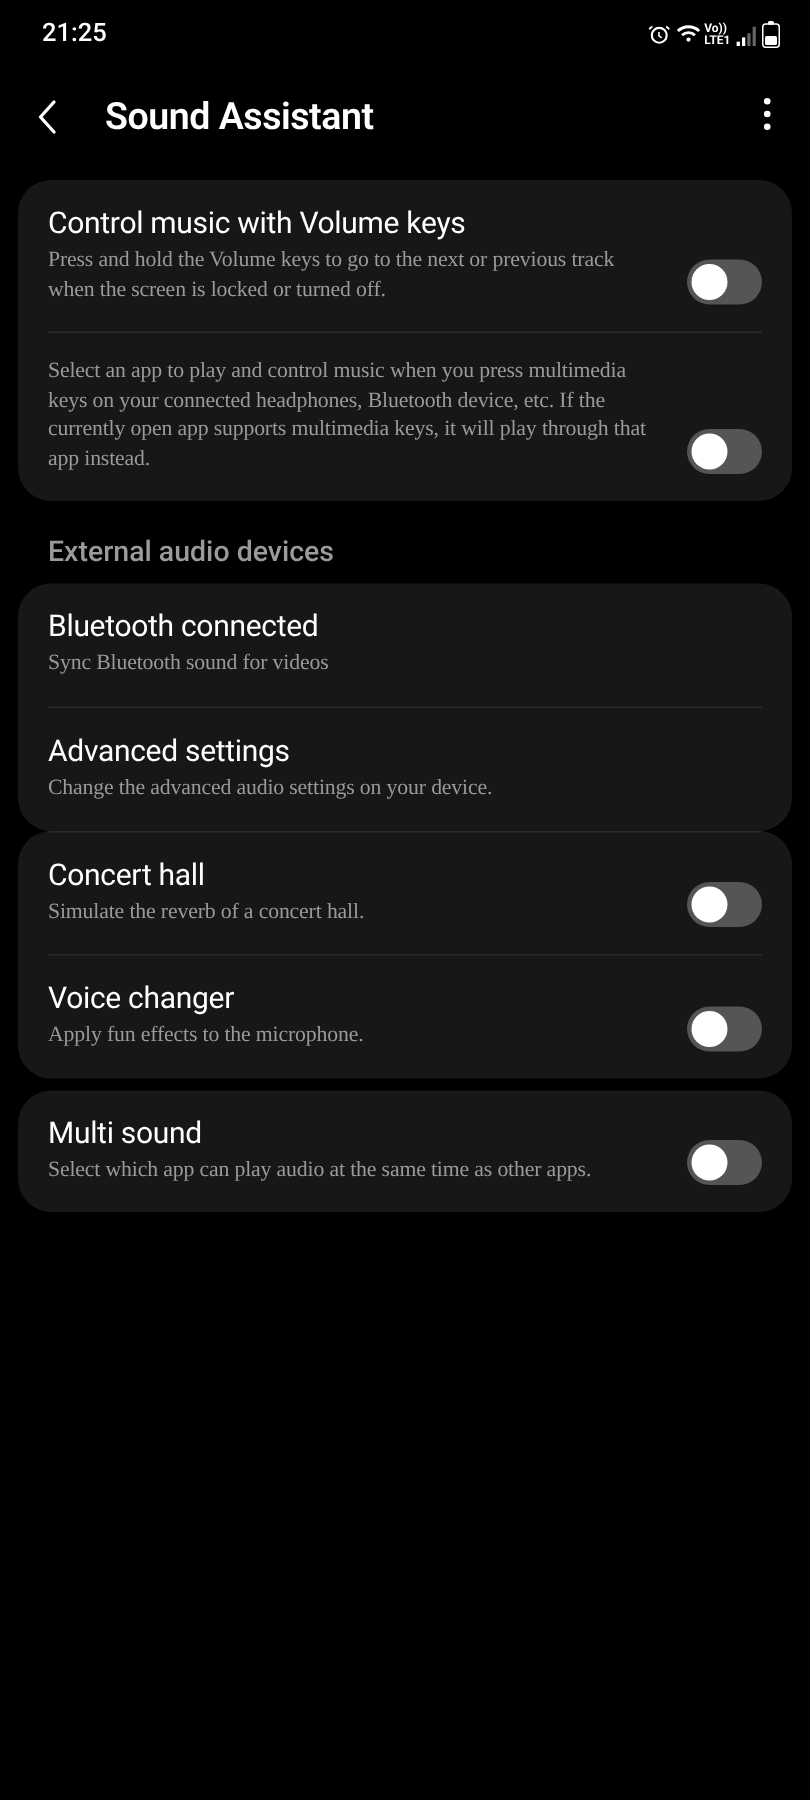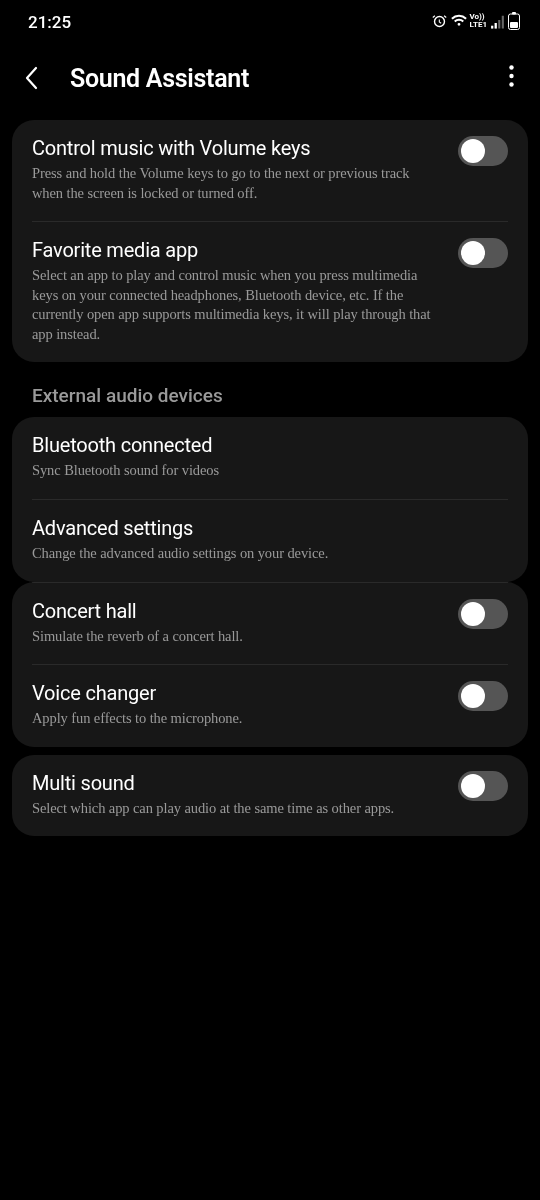--- a/index.html
+++ b/index.html
@@ -7,21 +7,21 @@
       width: 540px;
       height: 1200px;
       background: #000;
       color: #fff;
       font-family: -apple-system, BlinkMacSystemFont, "Segoe UI", Roboto, sans-serif;
       overflow: hidden;
     }
     .status-bar {
       display: flex;
       justify-content: space-between;
-      align-items: flex-start;
+      align-items: flex-end;
       padding: 12px 20px 8px 28px;
       font-size: 17px;
       font-weight: 500;
     }
     .status-right { display: flex; gap: 2px; align-items: center; }
     .status-icon { display: inline-flex; }
     .header {
       display: flex;
       align-items: center;
       padding: 20px 18px 24px 18px;
@@ -37,21 +37,21 @@
       overflow: hidden;
     }
     .section-header {
       color: #9a9a9a;
       font-size: 19px;
       font-weight: 500;
       padding: 22px 20px 10px 20px;
     }
     .item {
       display: flex;
-      align-items: flex-start;
+      align-items: flex-end;
       padding: 16px 20px 18px 20px;
       gap: 20px;
     }
     .item-text { flex: 1; min-width: 0; }
     .item-title {
       font-size: 20px;
       font-weight: 400;
       color: #fff;
       margin-bottom: 4px;
       letter-spacing: -0.2px;
@@ -144,21 +144,20 @@
     <div class="item">
       <div class="item-text">
         <div class="item-title">Control music with Volume keys</div>
         <div class="item-desc">Press and hold the Volume keys to go to the next or previous track when the screen is locked or turned off.</div>
       </div>
       <div class="toggle"></div>
     </div>
     <div class="divider"></div>
     <div class="item">
       <div class="item-text">
-        <div class="item-title">Favorite media app</div>
         <div class="item-desc">Select an app to play and control music when you press multimedia keys on your connected headphones, Bluetooth device, etc. If the currently open app supports multimedia keys, it will play through that app instead.</div>
       </div>
       <div class="toggle"></div>
     </div>
   </div>
 
   <div class="section-header">External audio devices</div>
 
   <div class="card">
     <div class="item">

